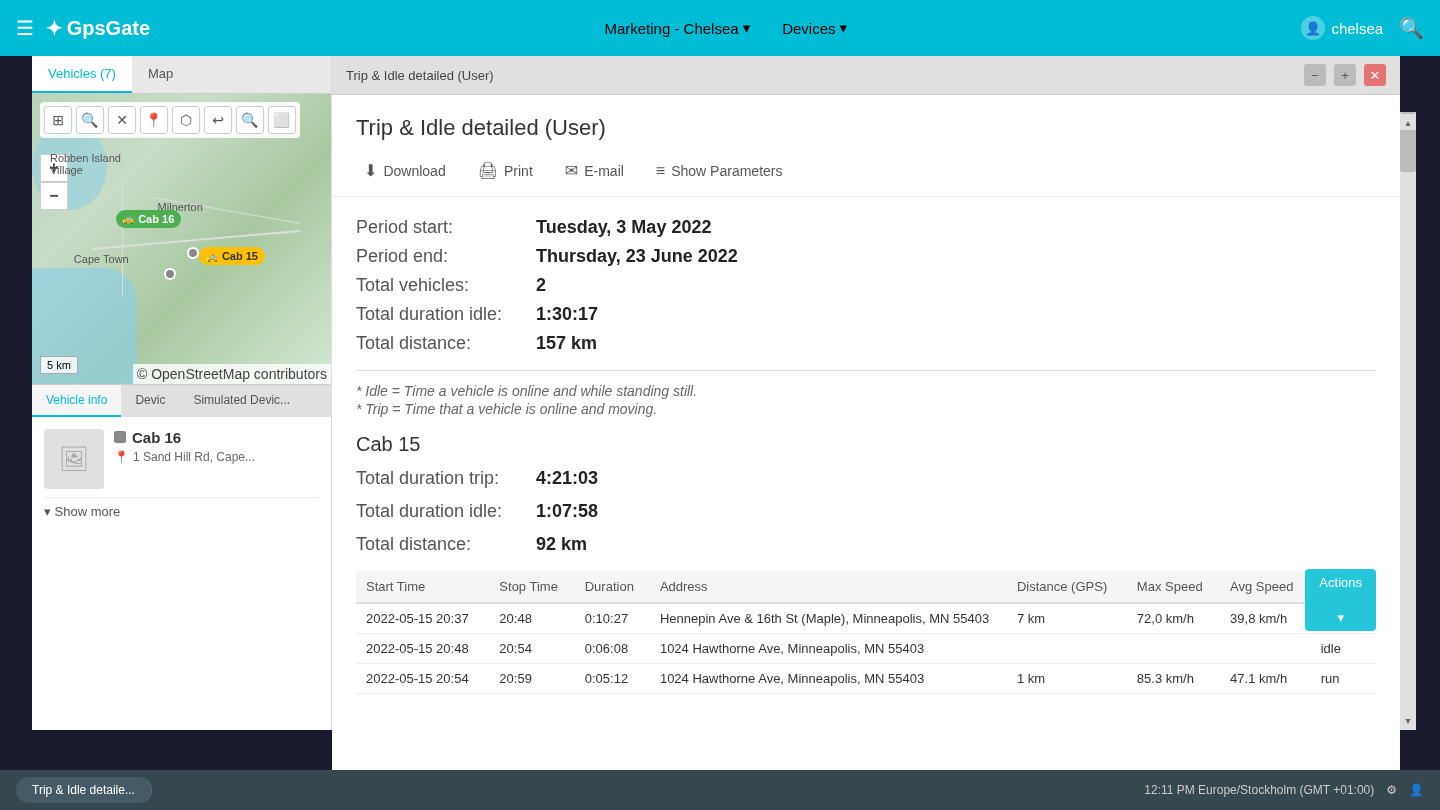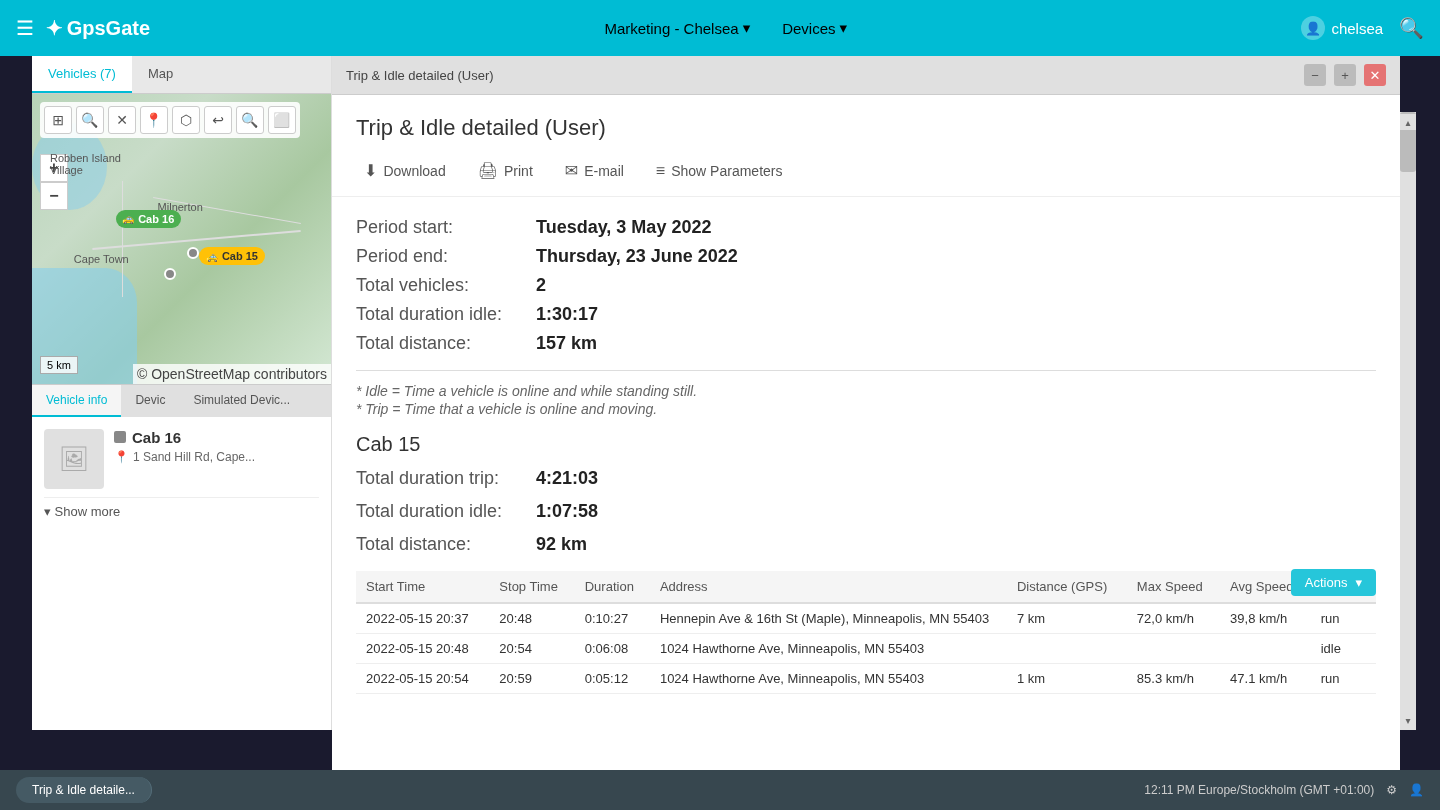--- a/index.html
+++ b/index.html
@@ -155,21 +155,22 @@
     .actions-btn {
       background: #26c6da;
       color: white;
       border: none;
       padding: 6px 14px;
       border-radius: 4px;
       font-size: 13px;
       cursor: pointer;
       display: flex;
       align-items: center;
-      gap: 8px;
+      gap: 20px;
+      flex-direction: column;
     }
 
     
     .statusbar {
       height: 40px;
       background: #37474f;
       display: flex;
       align-items: center;
       padding: 0 16px;
       justify-content: space-between;

